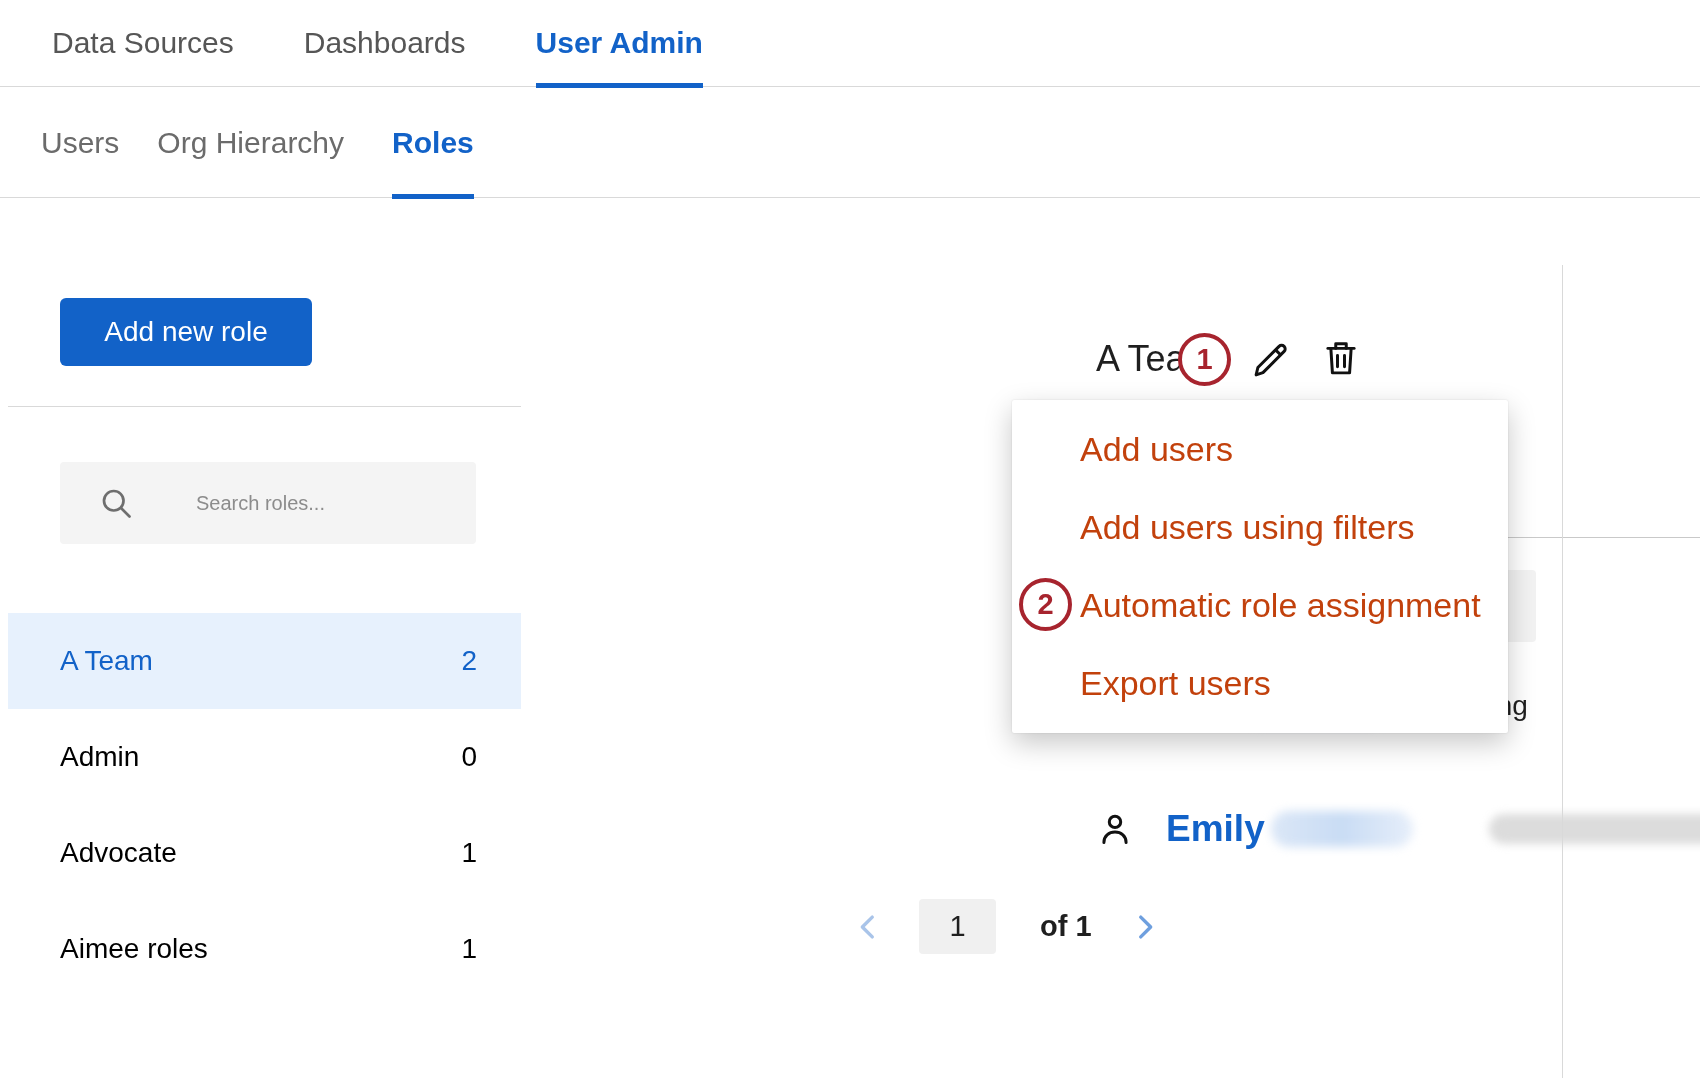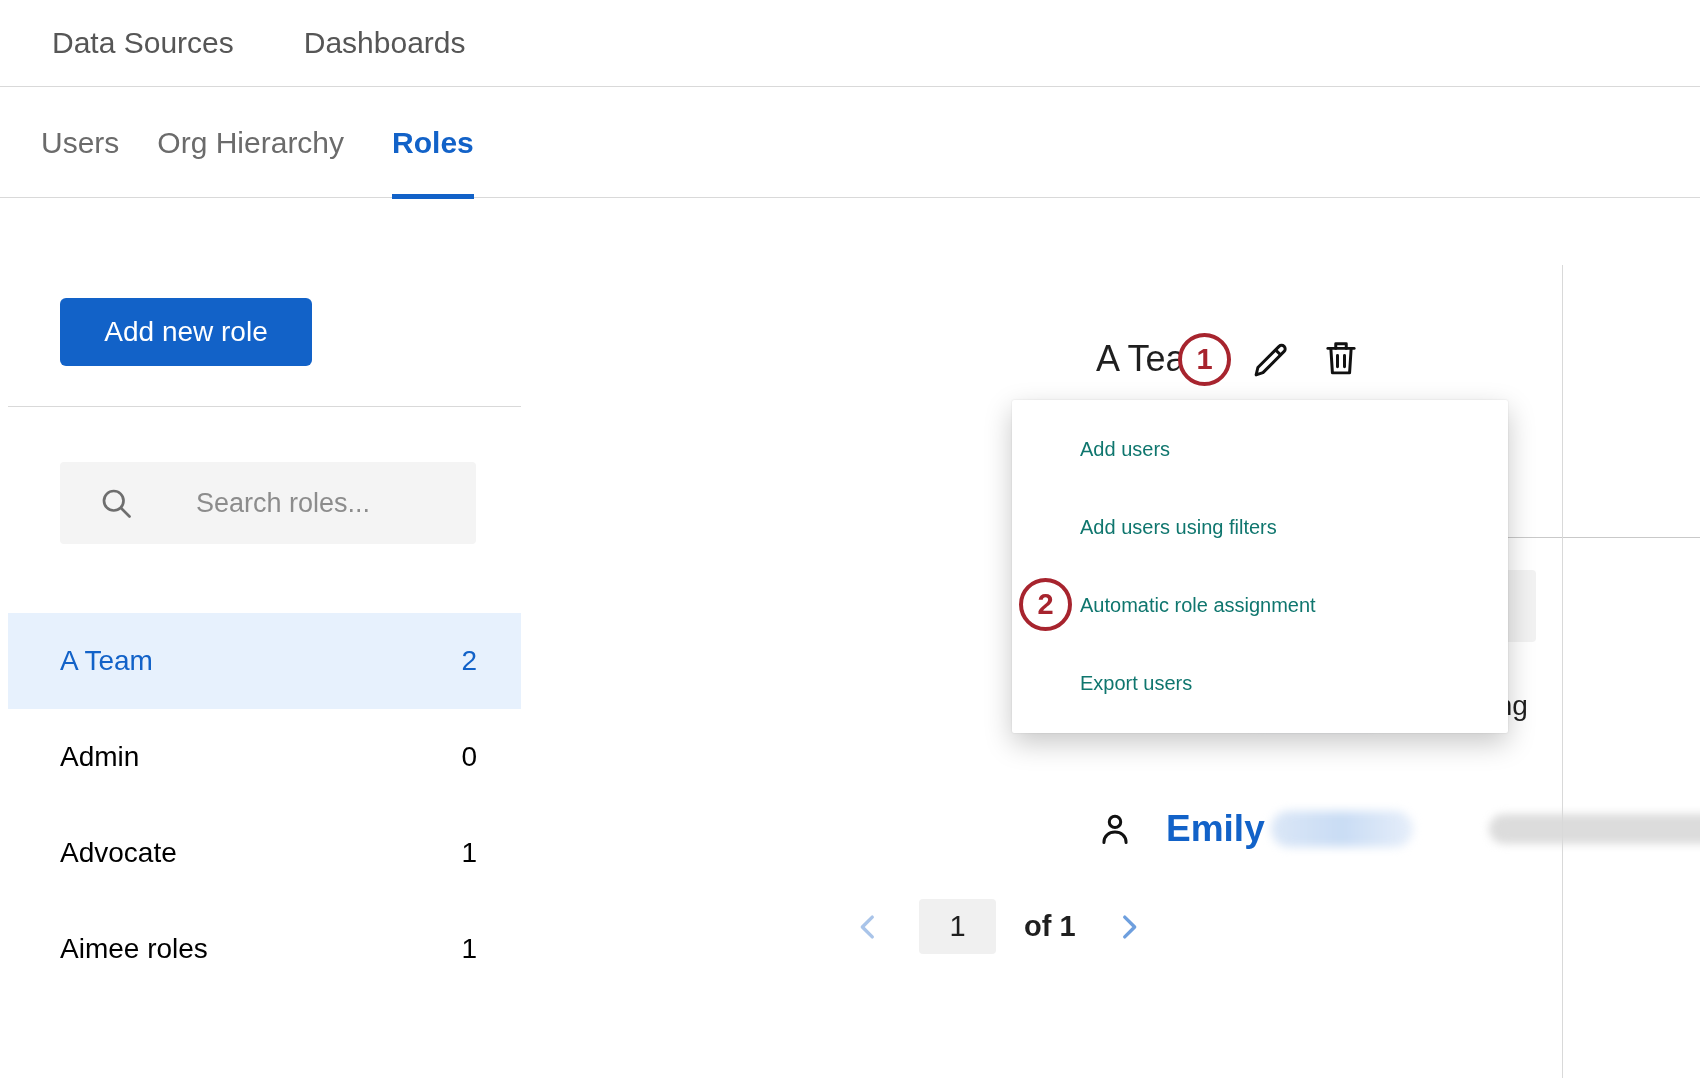--- a/index.html
+++ b/index.html
@@ -30,21 +30,21 @@
   
   .sidebar { position:absolute; top:199px; left:8px; width:573px; bottom:0; background:#fff; }
   .sidebar-divider-v { position:absolute; top:66px; bottom:0; right:0; width:1px; background:#d9d9d9; }
   .add-role-btn { position:absolute; top:99px; left:52px; width:252px; height:68px;
                   background:var(--accent); color:#fff; font-size:28px;
                   border:none; border-radius:6px; cursor:pointer;
                   font-family:"Liberation Sans", sans-serif; }
   .sidebar-rule { position:absolute; top:207px; left:0; width:521px; height:1px; background:#d9d9d9; }
   .role-search-wrap { position:absolute; top:263px; left:52px; width:416px; height:82px; }
   .role-search { width:100%; height:100%; background:#f4f4f4; border:none; border-radius:4px;
-                 font-size:27px; color:#333; padding-left:136px;
+                 font-size:20px; color:#333; padding-left:136px;
                  font-family:"Liberation Sans", sans-serif; }
   .role-search::placeholder { color:#8c8c8c; }
   .search-icon { position:absolute; left:38px; top:23px; width:36px; height:36px; color:#6e6e6e; }
   .role-list { position:absolute; top:414px; left:0; width:521px; }
   .role-row { height:96px; display:flex; align-items:center; justify-content:space-between;
               padding:0 52px; font-size:28px; color:#000000; cursor:pointer; }
   .role-row.selected { background:var(--selected-bg); color:var(--accent); }
   .role-count { font-size:28px; }
 
   
@@ -80,45 +80,46 @@
                     border-radius:15px; background:#dcdcdc; filter:blur(4px); }
 
   .pagination { position:absolute; top:700px; left:330px; display:flex; align-items:center; }
   .page-chevron { background:none; border:none; cursor:pointer; width:34px; height:34px; padding:0; }
   .page-chevron svg { width:100%; height:100%; }
   .chev-prev { color:#a9c4e9; margin-right:34px; }
   .chev-next { color:#6e9fde; margin-left:36px; }
   .page-box { width:77px; height:55px; background:#f0f0f0; border-radius:4px;
               display:flex; align-items:center; justify-content:center;
               font-size:29px; color:#1f1f1f; cursor:text; }
-  .page-of { font-size:29px; font-weight:bold; color:#1f1f1f; margin-left:28px; }
+  .page-of { font-size:29px; font-weight:bold; color:#1f1f1f; margin-left:44px; }
 
   
   .dropdown { position:absolute; top:400px; left:1012px; width:496px; height:333px;
               background:#fff; box-shadow:0 10px 28px rgba(0,0,0,.22), 0 0 2px rgba(0,0,0,.12);
               border-radius:2px; z-index:20; padding-top:10px; }
   .menu-item { height:78px; display:flex; align-items:center; padding-left:68px;
-               font-size:20px; color:#0f766e; cursor:pointer; }
+               font-size:34px; color:#c2410c; cursor:pointer; }
 
   
   .annot { position:absolute; width:53px; height:53px; border-radius:50%;
            background:#fff; border:4px solid var(--annot); color:var(--annot);
            display:flex; align-items:center; justify-content:center;
            font-size:29px; font-weight:bold; z-index:30; }
   .annot-1 { top:333px; left:1178px; }
   .annot-2 { top:578px; left:1019px; }
 </style>
 </head>
 <body>
 
 <div class="app">
 
   <div class="topnav">
     <div class="topnav-item">Data Sources</div>
     <div class="topnav-item">Dashboards</div>
+    <div class="topnav-item active">User Admin</div>
   </div>
 
   <div class="subnav">
     <div class="subnav-item">Users</div>
     <div class="subnav-item">Org Hierarchy</div>
     <div class="subnav-item active">Roles</div>
   </div>
 
   <div class="sidebar">
     <div class="sidebar-divider-v"></div>

